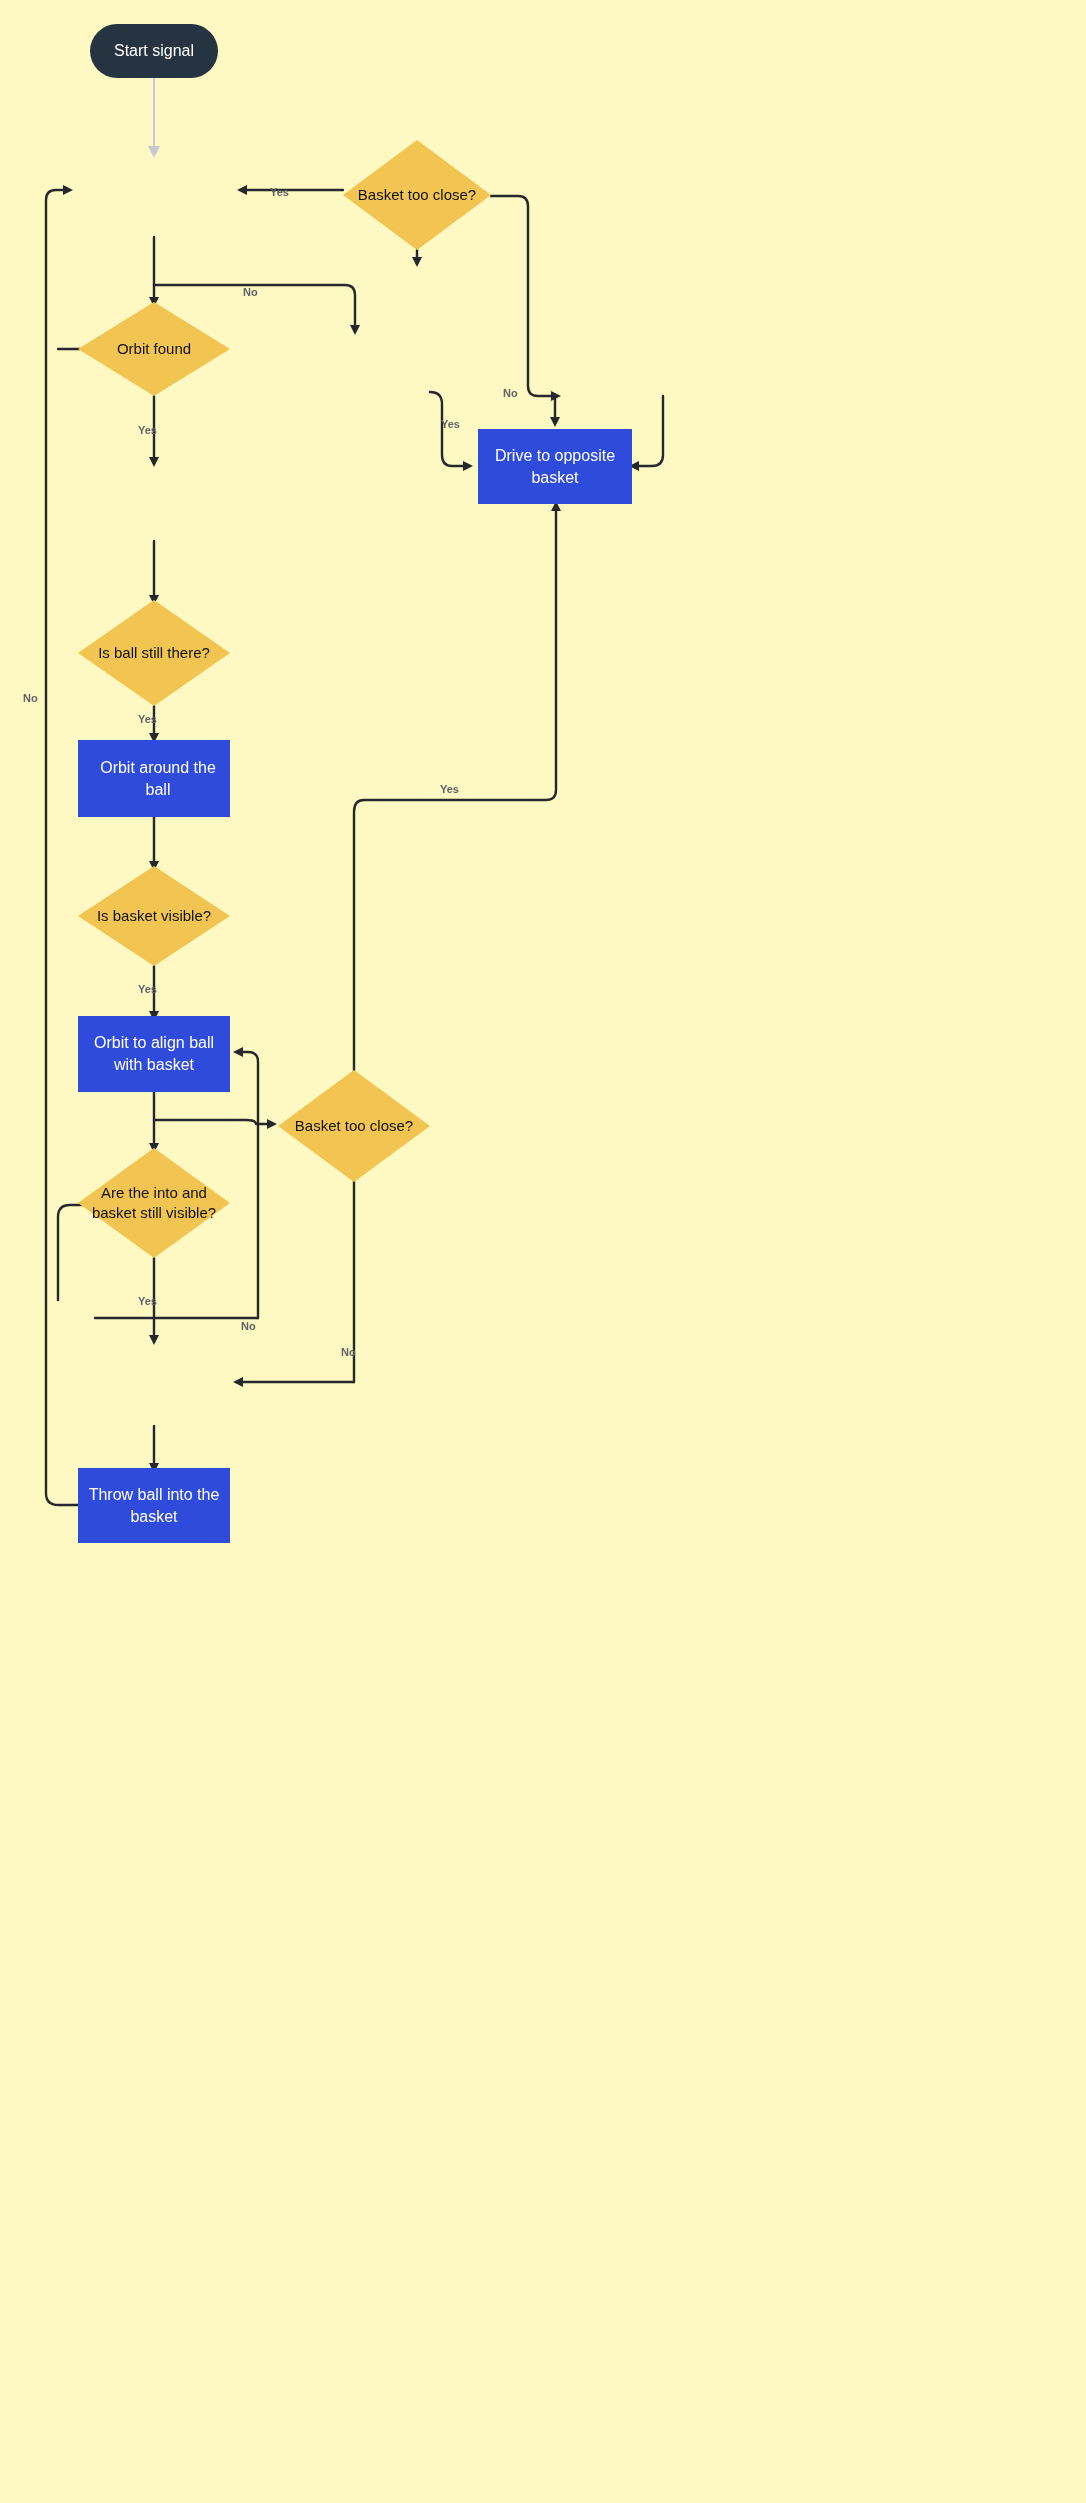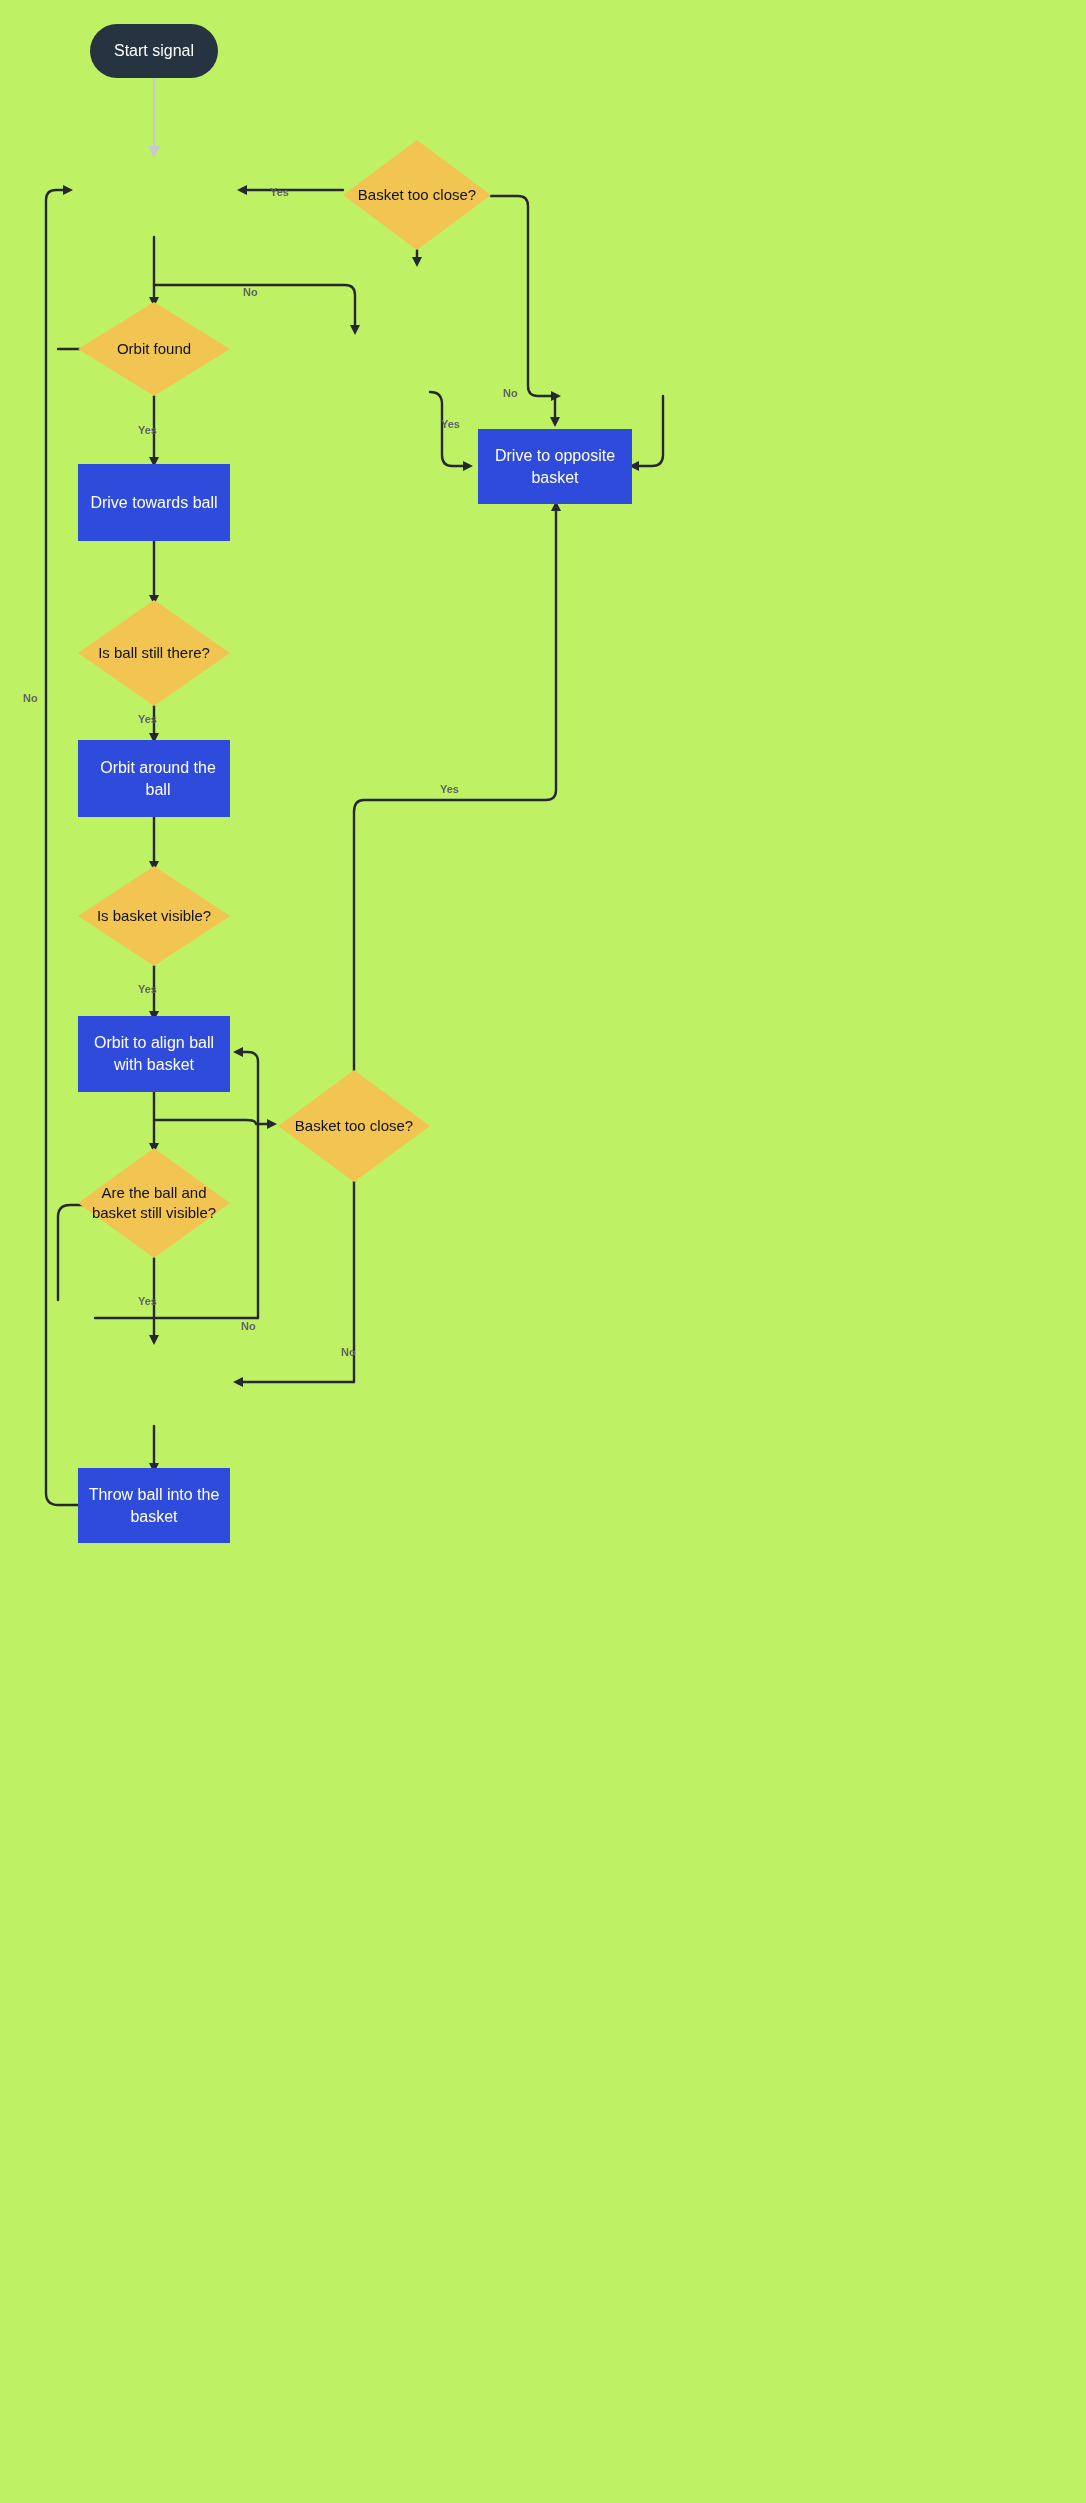--- a/index.html
+++ b/index.html
@@ -1,18 +1,18 @@
 <!DOCTYPE html>
 <html><head>
 <meta charset="utf-8">
 <style>
   html,body{margin:0;padding:0;background:#000;}
   body{width:1086px;height:2503px;overflow:hidden;
        font-family:"Liberation Sans","DejaVu Sans",sans-serif;}
-  #stage{position:relative;width:1086px;height:2503px;background:#bef264;}
+  #stage{position:relative;width:1086px;height:2503px;background:#fef9c3;}
   svg.edges{position:absolute;left:0;top:0;width:1086px;height:2503px;}
   .node{position:absolute;display:flex;align-items:center;justify-content:center;
         text-align:center;box-sizing:border-box;line-height:1.35;}
   .terminal{background:#263341;color:#ffffff;border-radius:40px;font-size:16px;}
   .process{background:#2E4BDB;color:#ffffff;font-size:16px;}
   .decision{color:#111111;font-size:15px;}
   .decision .dshape{position:absolute;left:0;top:0;width:100%;height:100%;
         background:#F2C553;
         clip-path:polygon(50% 0%,100% 50%,50% 100%,0% 50%);}
   .decision .dlabel{position:relative;z-index:2;padding:0 6px;}
@@ -114,23 +114,20 @@
   <div class="node decision" style="left:78px;top:302px;width:152px;height:94px;">
     <div class="dshape"></div>
     <span class="dlabel">Orbit found</span>
   </div>
 
 
   <div class="node process" style="left:478px;top:429px;width:154px;height:75px;">
     <span>Drive to opposite basket</span>
   </div>
 
-  <div class="node process" style="left:78px;top:464px;width:152px;height:77px;">
-    <span>Drive towards ball</span>
-  </div>
 
   <div class="node decision" style="left:78px;top:600px;width:152px;height:106px;">
     <div class="dshape"></div>
     <span class="dlabel">Is ball still there?</span>
   </div>
 
   <div class="node process" style="left:78px;top:740px;width:152px;height:77px;padding-left:8px;">
     <span>Orbit around the ball</span>
   </div>
 
@@ -143,21 +140,21 @@
     <span>Orbit to align ball with basket</span>
   </div>
 
   <div class="node decision" style="left:278px;top:1070px;width:152px;height:112px;">
     <div class="dshape"></div>
     <span class="dlabel">Basket too close?</span>
   </div>
 
   <div class="node decision" style="left:78px;top:1148px;width:152px;height:110px;">
     <div class="dshape"></div>
-    <span class="dlabel">Are the ball and basket still visible?</span>
+    <span class="dlabel">Are the into and basket still visible?</span>
   </div>
 
 
   <div class="node process" style="left:78px;top:1468px;width:152px;height:75px;">
     <span>Throw ball into the basket</span>
   </div>
 
   <div class="edgelabel" style="left:270px;top:186px;">Yes</div>
 
   <div class="edgelabel" style="left:243px;top:286px;">No</div>

